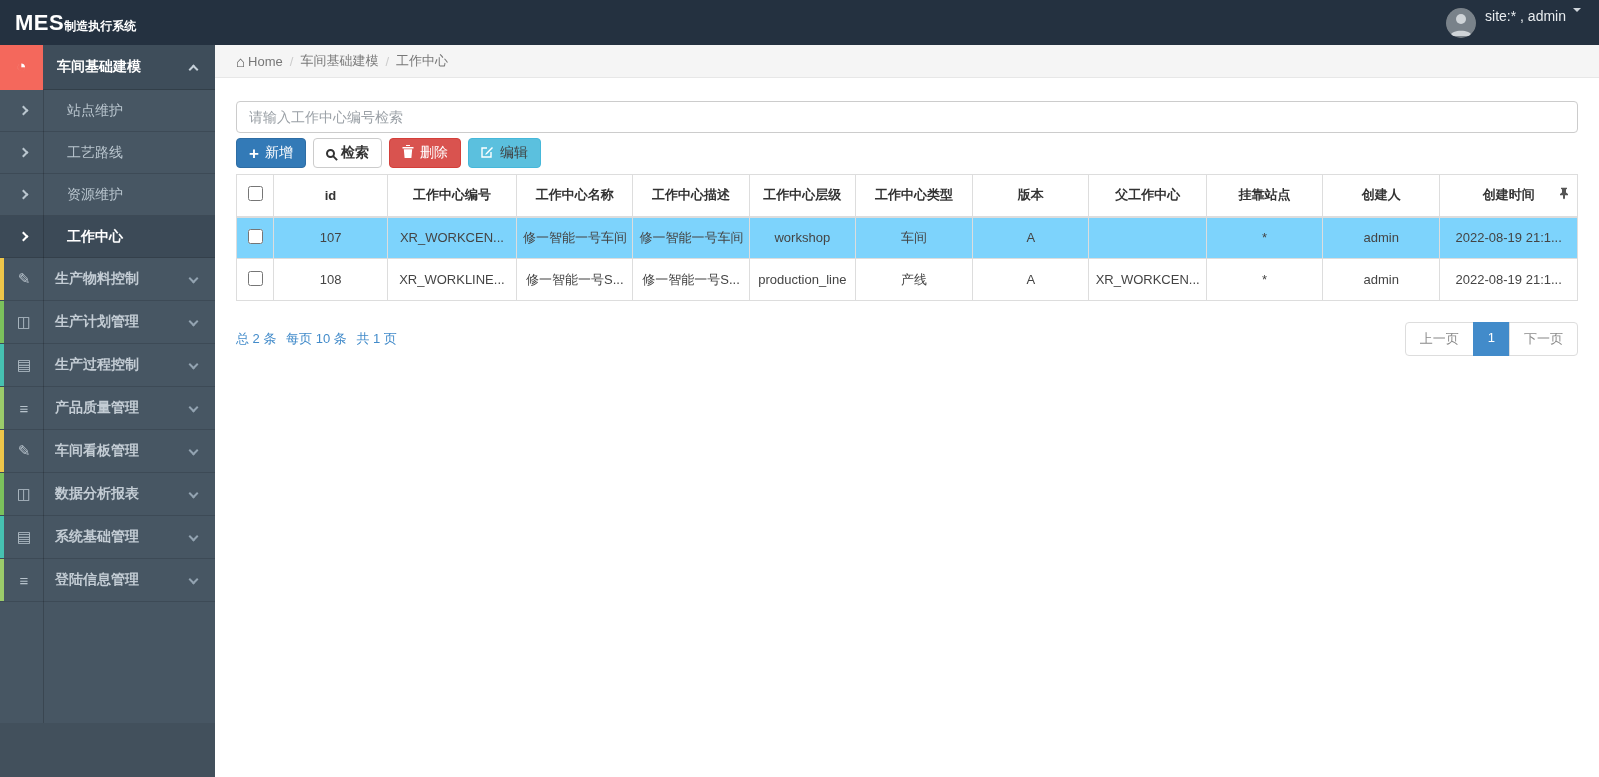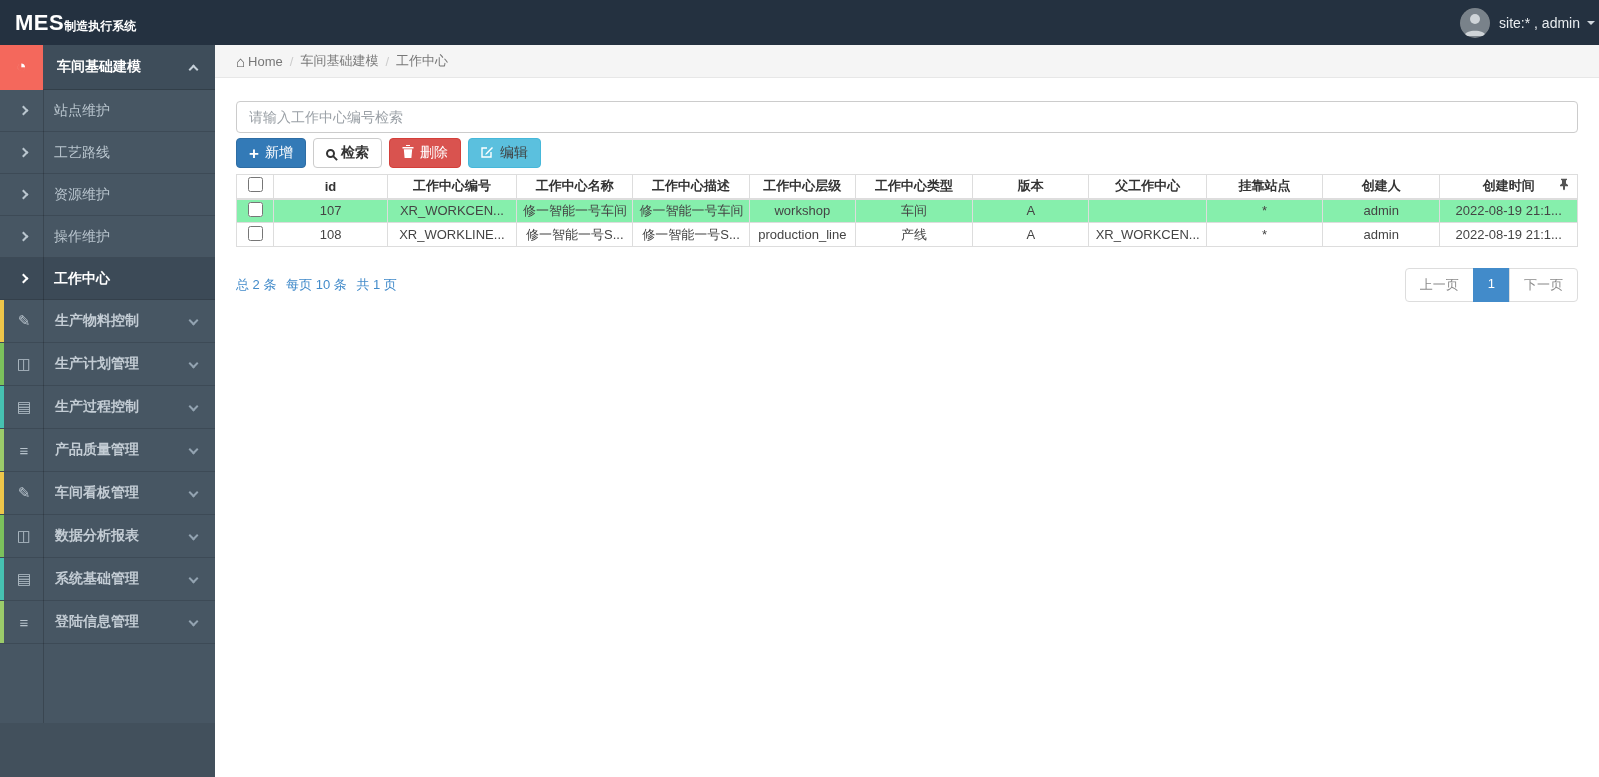--- a/index.html
+++ b/index.html
@@ -5,21 +5,21 @@
   * { margin:0; padding:0; box-sizing:border-box; }
   html,body { width:1599px; height:777px; overflow:hidden; }
   body { font-family:"Liberation Sans","DejaVu Sans",sans-serif; background:#fff; position:relative; }
 
   
   .topbar { position:absolute; top:0; left:0; right:0; height:45px; background:#243140;
             display:flex; align-items:center; justify-content:space-between; z-index:5; }
   .brand { padding-left:15px; color:#fff; white-space:nowrap; }
   .brand .mes { font-size:22px; font-weight:bold; letter-spacing:0.5px; }
   .brand .rest { font-size:12px; font-weight:bold; }
-  .userbox { display:flex; align-items:center; padding-right:4px; color:#e8ecef; font-size:14px; cursor:pointer; }
+  .userbox { display:flex; align-items:flex-start; padding-right:18px; color:#e8ecef; font-size:14px; cursor:pointer; }
   .avatar { width:30px; height:30px; border-radius:50%; overflow:hidden; margin-right:9px; background:#5a6167; flex:none; }
   .caret-down { display:inline-block; margin-left:7px; width:0; height:0;
                 border-left:4px solid transparent; border-right:4px solid transparent; border-top:4px solid #cfd6dc; }
 
   
   .sidebar { position:absolute; top:45px; left:0; width:215px; bottom:0; background:#475663; }
   .sidebar-menu { position:absolute; top:0; left:0; right:0; height:678px; overflow:hidden; }
   .sidebar-bottom { position:absolute; left:0; right:0; top:678px; bottom:0; background:#42505c; }
   .gutter-line { position:absolute; left:43px; top:45px; height:633px; width:1px; background:rgba(0,0,0,0.18); z-index:1; }
 
@@ -32,21 +32,21 @@
 
   .chev { display:inline-block; width:7px; height:7px;
           border-right:2px solid currentColor; border-bottom:2px solid currentColor; }
   .chev.up    { transform:rotate(225deg); margin-top:4px; }
   .chev.down  { transform:rotate(45deg);  margin-top:-2px; }
   .chev.right { transform:rotate(-45deg); }
 
   .sub-item { height:42px; display:flex; align-items:center; position:relative;
               border-bottom:1px solid rgba(0,0,0,0.13); color:#bac6cf; font-size:14px; cursor:pointer; }
   .sub-item .chev { margin-left:20px; color:inherit; flex:none; }
-  .sub-item .sub-label { margin-left:27px; }
+  .sub-item .sub-label { margin-left:40px; }
   .sub-item.active { background:#3c4a57; color:#fff; font-weight:bold; }
 
   .fl-item { height:43px; display:flex; align-items:center; position:relative;
              border-bottom:1px solid rgba(0,0,0,0.13); color:#c3ccd4; font-size:14px; font-weight:bold; cursor:pointer; }
   .stripe { position:absolute; left:0; top:0; bottom:0; width:4px; }
   .fl-icon { width:20px; margin-left:14px; font-size:15px; font-weight:normal; color:#b7c2cb; text-align:center; flex:none; }
   .fl-icon[data-icon="pencil"]::before  { content:"\270E"; }
   .fl-icon[data-icon="columns"]::before { content:"\25EB"; }
   .fl-icon[data-icon="book"]::before    { content:"\25A4"; }
   .fl-icon[data-icon="list"]::before    { content:"\2261"; font-weight:bold; }
@@ -76,24 +76,24 @@
   .btn-del    { background:#d9534f; border:1px solid #d43f3a; color:#fff; }
   .btn-edit   { background:#5bc0de; border:1px solid #46b8da; color:#404040; }
   .plus-icon { font-size:17px; font-weight:bold; line-height:1; }
   .mag-icon { position:relative; display:inline-block; width:9px; height:9px;
               border:2px solid #333; border-radius:50%; }
   .mag-icon::after { content:""; position:absolute; right:-5px; bottom:-3px; width:6px; height:2px;
                      background:#333; transform:rotate(45deg); }
 
   
   table.grid { width:100%; border-collapse:collapse; table-layout:fixed; margin-top:6px; font-size:13px; color:#444; }
-  .grid th, .grid td { border:1px solid #ddd; text-align:center; padding:0 6px; height:24px;
+  .grid th, .grid td { border:1px solid #ddd; text-align:center; padding:0 6px; height:42px;
                        overflow:hidden; white-space:nowrap; }
   .grid th { font-weight:bold; color:#333; border-bottom-width:2px; background:#fff; }
-  .grid tbody tr.striped { background:#86efac; }
+  .grid tbody tr.striped { background:#7dd3fc; }
   .grid input[type="checkbox"] { width:15px; height:15px; cursor:pointer; }
   .th-last { position:relative; }
   .pin-svg { position:absolute; right:8px; top:50%; transform:translateY(-50%); }
 
   
   .pg-row { margin-top:21px; display:flex; justify-content:space-between; align-items:center; }
   .pg-info { font-size:13px; color:#428bca; }
   .pg-info span { margin-right:6px; }
   .pager { display:inline-flex; }
   .pg-btn { padding:7px 14px; font-size:13px; border:1px solid #ddd; background:#fff; color:#8b8b8b;
@@ -135,24 +135,20 @@
       <span class="chev right"></span>
       <span class="sub-label">站点维护</span>
     </div>
     <div class="sub-item">
       <span class="chev right"></span>
       <span class="sub-label">工艺路线</span>
     </div>
     <div class="sub-item">
       <span class="chev right"></span>
       <span class="sub-label">资源维护</span>
-    </div>
-    <div class="sub-item">
-      <span class="chev right"></span>
-      <span class="sub-label">操作维护</span>
     </div>
     <div class="sub-item active">
       <span class="chev right"></span>
       <span class="sub-label">工作中心</span>
     </div>
 
     <div class="fl-item">
       <span class="stripe" style="background: rgb(238, 198, 74);"></span>
       <span class="fl-icon" data-icon="pencil"></span>
       <span class="fl-label">生产物料控制</span>

